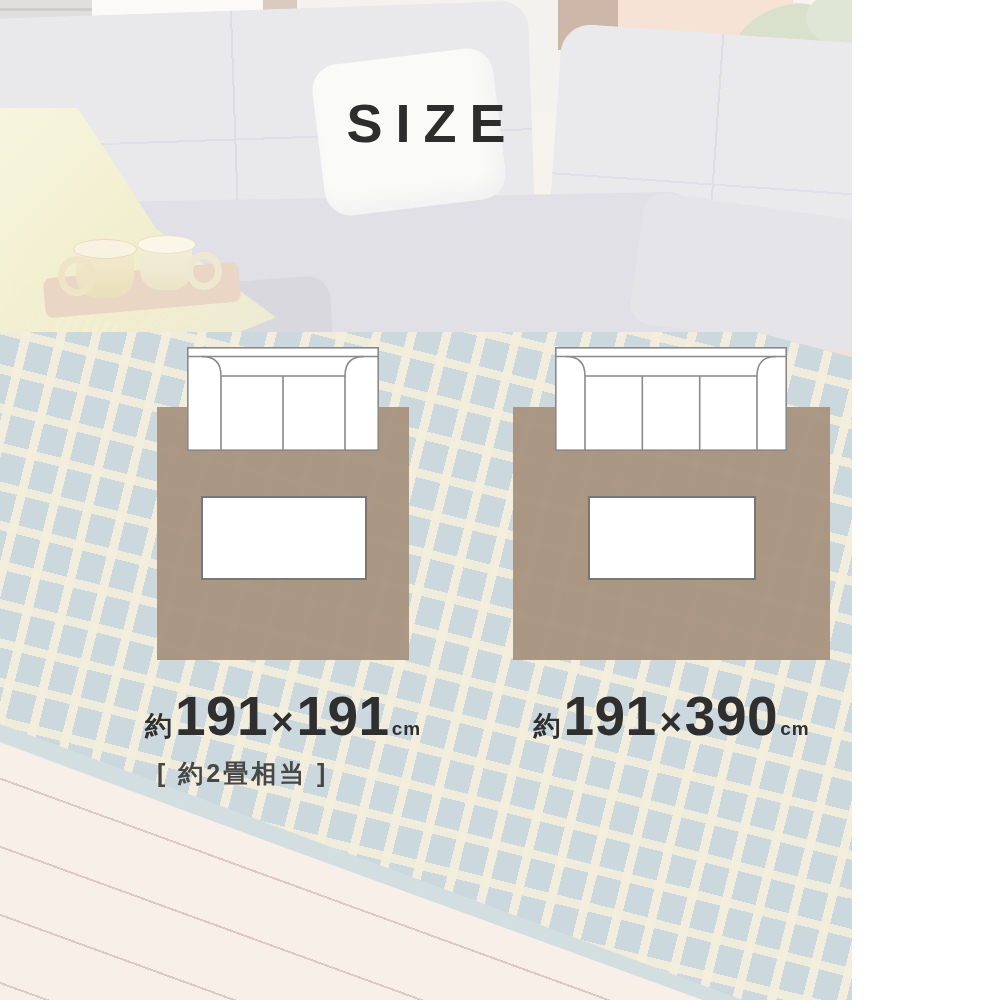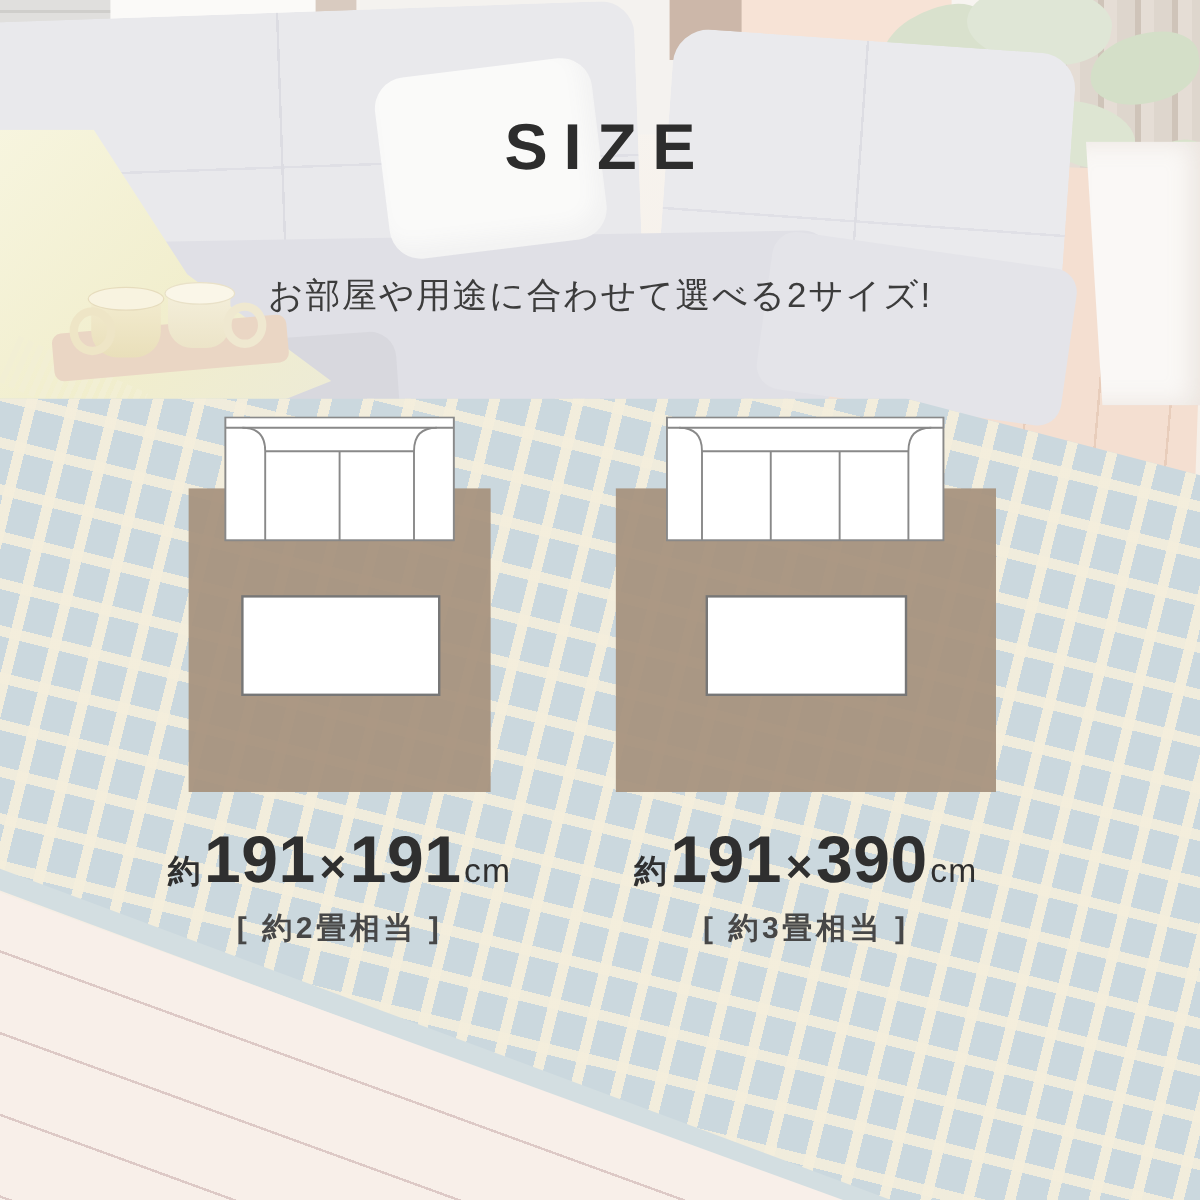--- a/index.html
+++ b/index.html
@@ -1,19 +1,19 @@
 <!DOCTYPE html>
 <html><head>
 <meta charset="utf-8">
 <style>
   html,body{margin:0;padding:0;background:#ffffff;}
   .stage{
-    position:relative;width:1000px;height:1000px;overflow:hidden;
+    position:relative;width:852px;height:1000px;overflow:hidden;
     font-family:"Liberation Sans","DejaVu Sans",sans-serif;
-    background:#fca5a5;
+    background:#7dd3fc;
   }
   
   .photo{position:absolute;inset:0;overflow:hidden;}
   .photo div{position:absolute;}
   .p-wall{inset:0;background:linear-gradient(180deg,#f7f4f0 0%,#f6efe7 45%,#f4ece2 100%);}
   .p-window-a{left:86px;top:0;width:190px;height:135px;background:#fbfaf8;}
   .p-window-b{left:300px;top:0;width:262px;height:112px;background:#f4f2ef;}
   .p-blinds{left:0;top:0;width:92px;height:68px;
     background:repeating-linear-gradient(180deg,#e0dfdd 0 8px,#cfcecb 8px 11px);}
   .p-post{left:263px;top:0;width:34px;height:66px;background:#d9cbc0;}
@@ -81,22 +81,22 @@
     font-size:29px;font-weight:500;letter-spacing:1.5px;color:#3c3c3c;}
   .card{position:absolute;top:347px;}
   .card-left{left:157px;width:252px;}
   .card-right{left:513px;width:317px;}
   .diagram{display:block;}
   .size-label{display:flex;justify-content:center;align-items:baseline;white-space:nowrap;
     margin-top:24px;color:#2f2f2f;}
   .size-label .approx{font-size:27px;font-weight:700;margin-right:3px;}
   .size-label .num{font-size:55px;font-weight:700;letter-spacing:0.5px;text-align:center;}
   .size-label .times{font-size:38px;font-weight:700;margin:0 3px;}
-  .size-label .unit{font-size:28px;font-weight:400;letter-spacing:1px;margin-left:2px;margin-top:16px;}
-  .tatami{margin-top:9px;text-align:center;font-size:25px;font-weight:600;
+  .size-label .unit{font-size:19px;font-weight:700;letter-spacing:1px;margin-left:2px;margin-top:16px;}
+  .tatami{margin-top:9px;font-size:25px;font-weight:600;
     letter-spacing:3px;color:#474747;white-space:nowrap;}
 </style>
 </head>
 <body>
 
 <div class="stage">
 
   <div class="photo">
     <div class="p-wall"></div>
     <div class="p-window-a"></div>
@@ -129,21 +129,20 @@
     <div class="p-mug2-top"></div>
     <div class="p-mug2-handle"></div>
     <div class="p-pillow"></div>
     <div class="p-rug"></div>
     <div class="p-rug-edge"></div>
     <div class="p-floor-bl"></div>
   </div>
 
   <div class="content">
     <h1 class="title">SIZE</h1>
-    <p class="subtitle">お部屋や用途に合わせて選べる2サイズ!</p>
 
     <section class="card card-left">
       <svg class="diagram" width="252" height="313" viewBox="0 0 252 313">
         <rect x="0" y="60" width="252" height="253" fill-opacity="0.93" fill="#a6917d"></rect>
         <g stroke="#898989" stroke-width="1.6" fill="none">
           <rect x="30.8" y="0.8" width="190.4" height="102.4" fill="#ffffff"></rect>
           <line x1="30.8" y1="9.5" x2="221.2" y2="9.5"></line>
           <path d="M64 103.2 L64 29 Q64 9.5 45 9.5"></path>
           <line x1="64" y1="29" x2="188" y2="29"></line>
           <path d="M188 103.2 L188 29 Q188 9.5 207 9.5"></path>
@@ -175,16 +174,15 @@
         </g>
         <rect x="76" y="150" width="166" height="82" fill="#ffffff" stroke="#777777" stroke-width="2"></rect>
       </svg>
       <div class="size-label">
         <span class="approx">約</span>
         <span class="num">191</span>
         <span class="times">×</span>
         <span class="num">390</span>
         <span class="unit">cm</span>
       </div>
-      <div class="tatami">[ 約3畳相当 ]</div>
     </section>
   </div>
 </div>
 
 </body></html>

